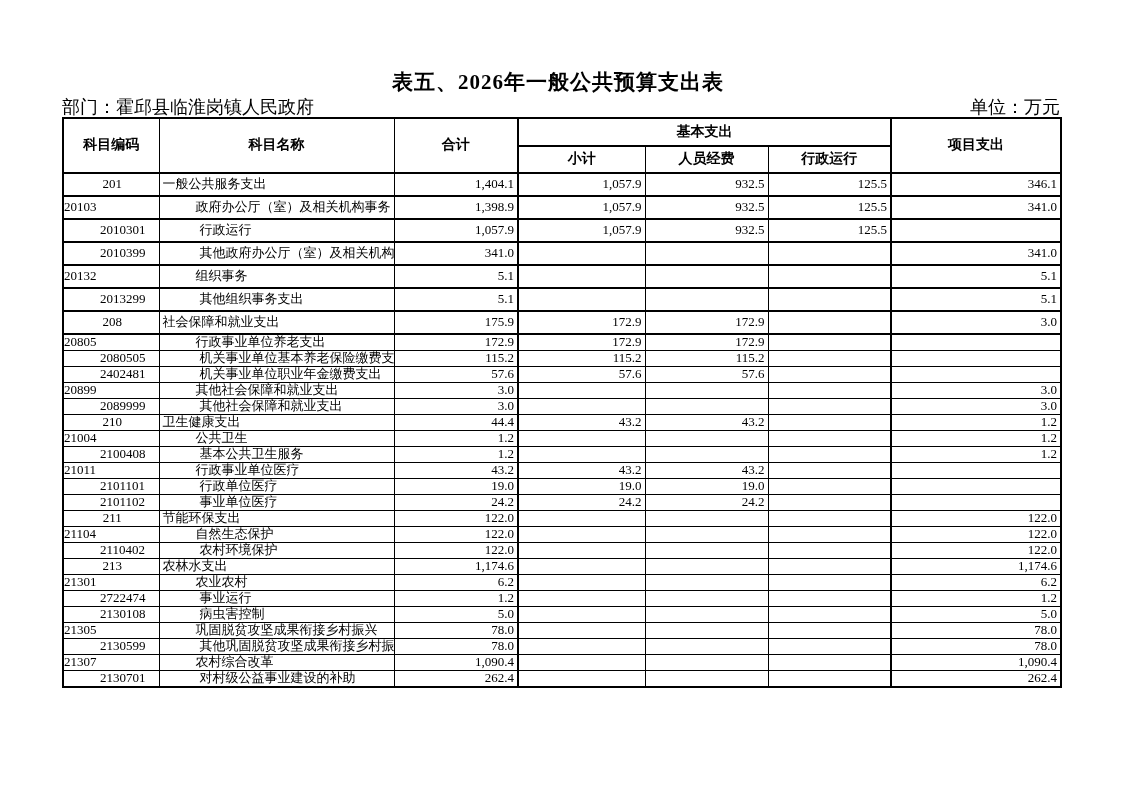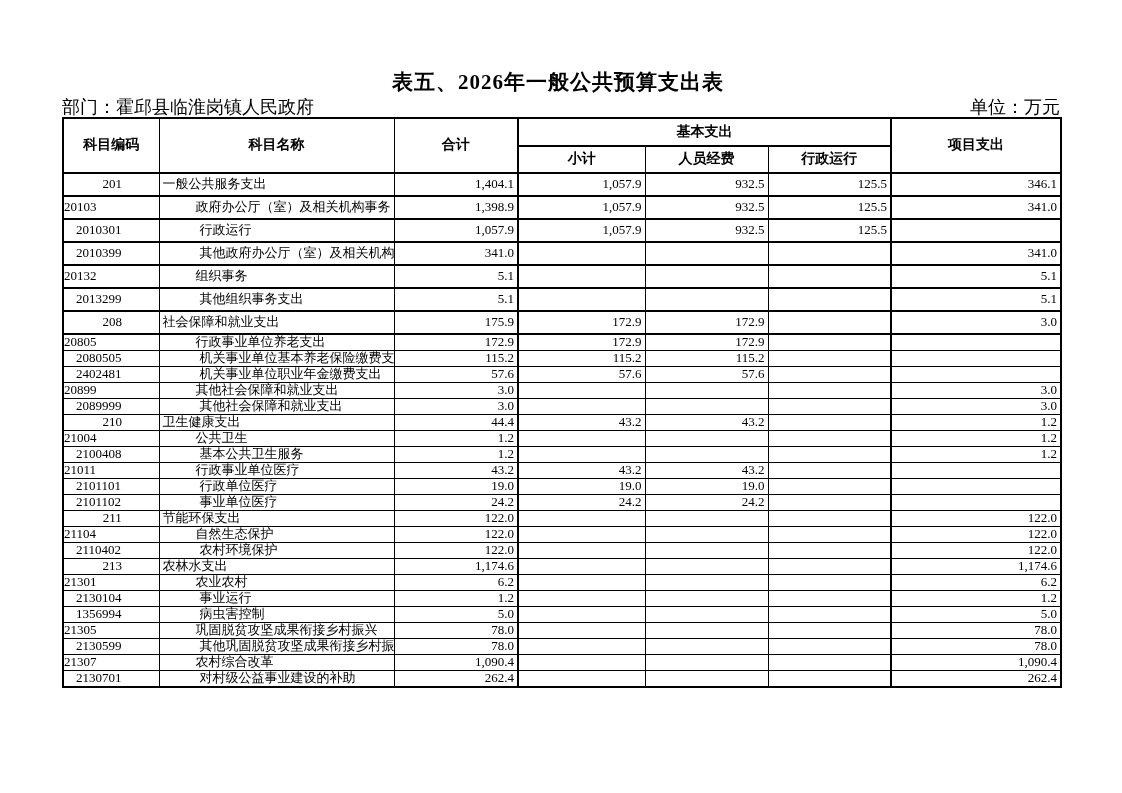--- a/index.html
+++ b/index.html
@@ -34,21 +34,21 @@
   
   .bl2{border-left-width:2px !important;}
   .br2{border-right-width:2px !important;}
   tr.tall td{height:21px;border-bottom-width:2px;}
   tr.short td{height:15px;}
   td.num{text-align:right;padding-right:3px;}
   td.code{text-align:left;}
   td.name{text-align:left;}
   td.code.l1{padding-left:2px;text-align:center;}
   td.code.l2{}
-  td.code.l3{padding-left:12px;}
+  td.code.l3{padding-left:36px;}
   td.name.l1{padding-left:3px;}
   td.name.l2{padding-left:36px;}
   td.name.l3{padding-left:40px;margin-left:29px;}
 </style>
 </head>
 <body>
 
 <div class="title">表五、2026年一般公共预算支出表</div>
 
 <div class="meta-row">
@@ -282,30 +282,30 @@
       <tr class="short">
         <td class="code l2">21301</td>
         <td class="name l2">农业农村</td>
         <td class="num">6.2</td>
         <td class="num bl2"></td>
         <td class="num"></td>
         <td class="num br2"></td>
         <td class="num">6.2</td>
       </tr>
       <tr class="short">
-        <td class="code l3">2130104</td>
+        <td class="code l3">2722474</td>
         <td class="name l3">事业运行</td>
         <td class="num">1.2</td>
         <td class="num bl2"></td>
         <td class="num"></td>
         <td class="num br2"></td>
         <td class="num">1.2</td>
       </tr>
       <tr class="short">
-        <td class="code l3">1356994</td>
+        <td class="code l3">2130108</td>
         <td class="name l3">病虫害控制</td>
         <td class="num">5.0</td>
         <td class="num bl2"></td>
         <td class="num"></td>
         <td class="num br2"></td>
         <td class="num">5.0</td>
       </tr>
       <tr class="short">
         <td class="code l2">21305</td>
         <td class="name l2">巩固脱贫攻坚成果衔接乡村振兴</td>

